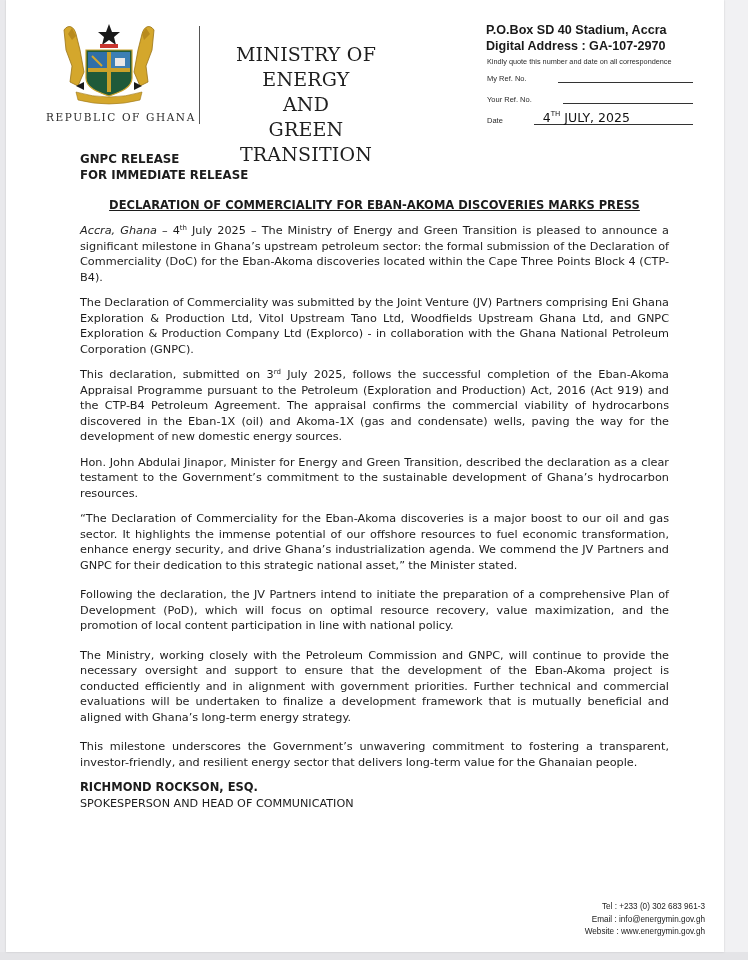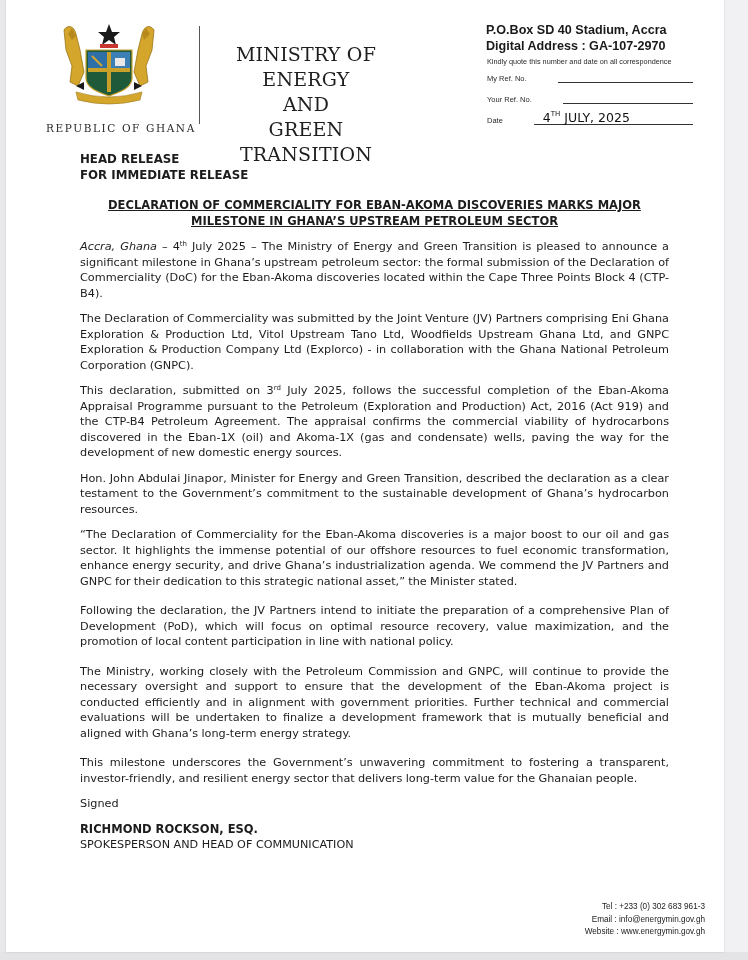--- a/index.html
+++ b/index.html
@@ -24,21 +24,21 @@
   .bottom-shade {
     position: absolute; left: 0; top: 952px; width: 748px; height: 8px;
     background: #e4e4e7;
   }
 
   
   .crest {
     position: absolute; left: 58px; top: 20px; width: 102px; height: 88px;
   }
   .republic {
-    position: absolute; left: 46px; top: 122px;
+    position: absolute; left: 46px; top: 111px;
     font-family: "DejaVu Serif", serif;
     font-size: 10.5px; letter-spacing: 1.6px; color: #2a2a2a;
   }
   .vrule {
     position: absolute; left: 199px; top: 26px; width: 1px; height: 98px; background: #555;
   }
   .ministry {
     position: absolute; left: 208px; top: 42px; width: 196px;
     text-align: center;
     font-family: "DejaVu Serif", serif;
@@ -151,41 +151,39 @@
   <span class="fill"></span>
 </div>
 <div class="refline" style="top:116px;">
   <span>Date</span>
   <span class="fill">
     <span class="datev"><span>4</span><sup>TH</sup><span> JULY, 2025</span></span>
   </span>
 </div>
 
 <div class="content">
-  <div class="pr-line">HEAD RELEASE</div>
+  <div class="pr-line">GNPC RELEASE</div>
   <div class="pr-line">FOR IMMEDIATE RELEASE</div>
 
   <div class="headline">
-    <div>DECLARATION OF COMMERCIALITY FOR EBAN-AKOMA DISCOVERIES MARKS MAJOR</div>
-    <div>MILESTONE IN GHANA’S UPSTREAM PETROLEUM SECTOR</div>
+    <div>DECLARATION OF COMMERCIALITY FOR EBAN-AKOMA DISCOVERIES MARKS PRESS</div>
   </div>
 
   <p class="para first"><em>Accra, Ghana</em><span> – 4</span><sup>th</sup><span> July 2025 – The Ministry of Energy and Green Transition is pleased to announce a significant milestone in Ghana’s upstream petroleum sector: the formal submission of the Declaration of Commerciality (DoC) for the Eban-Akoma discoveries located within the Cape Three Points Block 4 (CTP-B4).</span></p>
 
   <p class="para">The Declaration of Commerciality was submitted by the Joint Venture (JV) Partners comprising Eni Ghana Exploration &amp; Production Ltd, Vitol Upstream Tano Ltd, Woodfields Upstream Ghana Ltd, and GNPC Exploration &amp; Production Company Ltd (Explorco) - in collaboration with the Ghana National Petroleum Corporation (GNPC).</p>
 
   <p class="para"><span>This declaration, submitted on 3</span><sup>rd</sup><span> July 2025, follows the successful completion of the Eban-Akoma Appraisal Programme pursuant to the Petroleum (Exploration and Production) Act, 2016 (Act 919) and the CTP-B4 Petroleum Agreement. The appraisal confirms the commercial viability of hydrocarbons discovered in the Eban-1X (oil) and Akoma-1X (gas and condensate) wells, paving the way for the development of new domestic energy sources.</span></p>
 
   <p class="para">Hon. John Abdulai Jinapor, Minister for Energy and Green Transition, described the declaration as a clear testament to the Government’s commitment to the sustainable development of Ghana’s hydrocarbon resources.</p>
   <p class="para">“The Declaration of Commerciality for the Eban-Akoma discoveries is a major boost to our oil and gas sector. It highlights the immense potential of our offshore resources to fuel economic transformation, enhance energy security, and drive Ghana’s industrialization agenda. We commend the JV Partners and GNPC for their dedication to this strategic national asset,” the Minister stated.</p>
   <p class="para" style="margin-top:14px;">Following the declaration, the JV Partners intend to initiate the preparation of a comprehensive Plan of Development (PoD), which will focus on optimal resource recovery, value maximization, and the promotion of local content participation in line with national policy.</p>
   <p class="para" style="margin-top:14px;">The Ministry, working closely with the Petroleum Commission and GNPC, will continue to provide the necessary oversight and support to ensure that the development of the Eban-Akoma project is conducted efficiently and in alignment with government priorities. Further technical and commercial evaluations will be undertaken to finalize a development framework that is mutually beneficial and aligned with Ghana’s long-term energy strategy.</p>
   <p class="para" style="margin-top:14px;">This milestone underscores the Government’s unwavering commitment to fostering a transparent, investor-friendly, and resilient energy sector that delivers long-term value for the Ghanaian people.</p>
 
-  <div class="signed">Signed</div>
   <div class="signer">RICHMOND ROCKSON, ESQ.</div>
   <div class="signer-title">SPOKESPERSON AND HEAD OF COMMUNICATION</div>
 </div>
 
 <div class="contact">
   <div>Tel : +233 (0) 302 683 961-3</div>
   <div>Email : info@energymin.gov.gh</div>
   <div>Website : www.energymin.gov.gh</div>
 </div>
 

